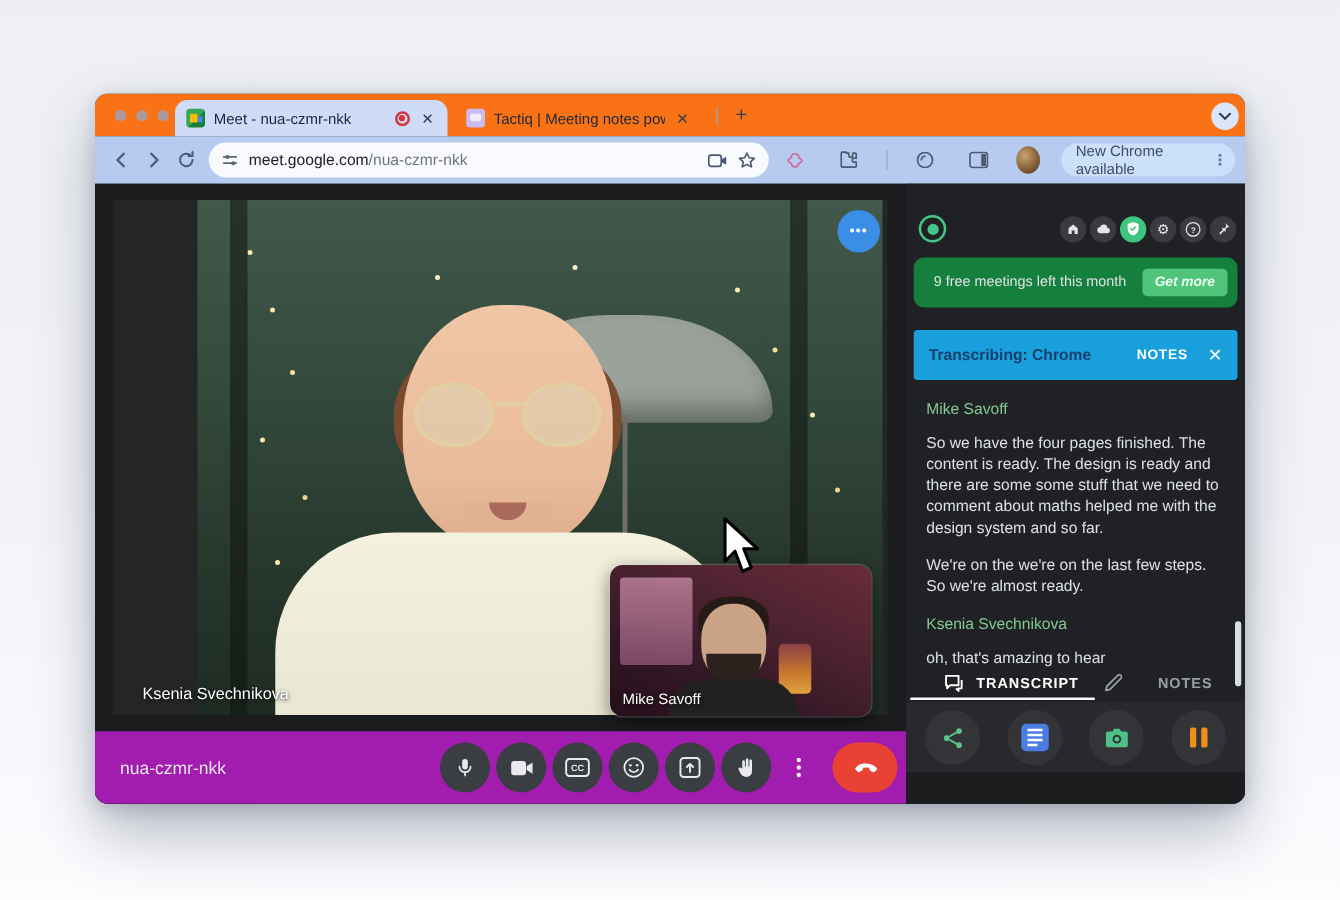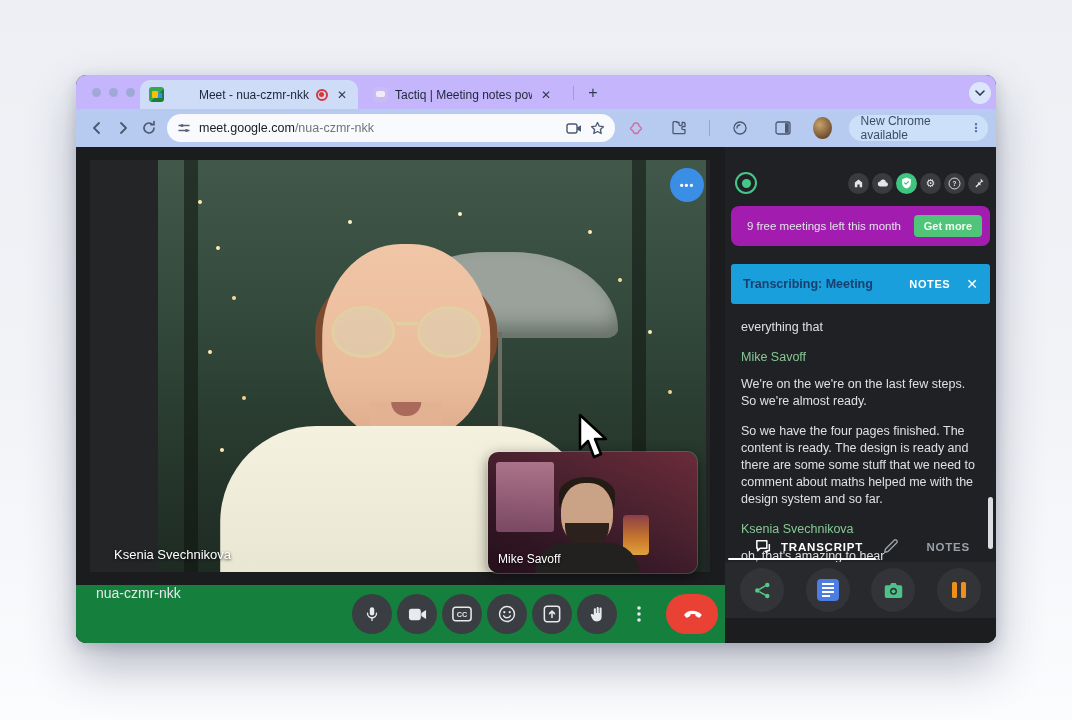--- a/index.html
+++ b/index.html
@@ -9,21 +9,21 @@
     background: linear-gradient(180deg,#edeff4 0%,#f2f3f7 55%,#fbfcfe 100%);
     position: relative;
   }
   .window {
     position:absolute; left:76px; top:75px; width:920px; height:568px;
     border-radius:10px; overflow:hidden;
     box-shadow:0 24px 48px rgba(30,40,70,.30), 0 4px 14px rgba(30,40,70,.18);
     background:#1b1c1e;
   }
   
-  .tabstrip { position:relative; height:34px; background:#c4b5fd;text-align:right; }
+  .tabstrip { position:relative; height:34px; background:#f97316; }
   .lights { position:absolute; left:16px; top:13px; display:flex; gap:8px; }
   .light { width:9px; height:9px; border-radius:50%; background:#93a5c8; opacity:.75; }
   .tab { position:absolute; top:5px; height:29px; display:flex; align-items:center;
          gap:7px; padding:0 9px; font-size:12px; color:#1d2738; border-radius:10px 10px 0 0; }
   .tab.active { left:64px; width:218px; background:#cfdcf7; }
   .tab.inactive { left:288px; width:198px; }
   .tab-title { white-space:nowrap; overflow:hidden; flex:1; }
   .favicon { width:15px; height:15px; border-radius:3px; flex:0 0 auto; position:relative; }
   .favicon.meet { background:linear-gradient(135deg,#34a853 55%,#188038 55%); }
   .favicon.meet::after { content:""; position:absolute; left:3px; top:4px; width:6px; height:7px;
@@ -109,44 +109,44 @@
   .pip-hair { position:absolute; left:50%; transform:translateX(-50%); bottom:62px; width:56px; height:34px;
         background:#241a16; border-radius:50% 50% 20% 20%; }
   .pip-beard { position:absolute; left:50%; transform:translateX(-50%); bottom:24px; width:44px; height:26px;
         background:#2c211c; border-radius:0 0 22px 22px; }
   .pip-shirt { position:absolute; left:50%; transform:translateX(-50%); bottom:0; width:104px; height:30px;
         background:#23211f; border-radius:30px 30px 0 0; }
   .name-pip { left:10px; bottom:7px; font-size:12px; }
   
   .cursor { position:absolute; left:500px; top:266px; width:36px; height:48px; z-index:30; }
   
-  .meetbar { position:absolute; left:0; bottom:0; width:100%; height:58px; background:#15803d;
-        display:flex; align-items:flex-start; }
+  .meetbar { position:absolute; left:0; bottom:0; width:100%; height:58px; background:#a21caf;
+        display:flex; align-items:center; }
   .meet-code { margin-left:20px; font-size:14px; color:#e5e7e9; }
   .controls { position:absolute; left:276px; top:9px; display:flex; align-items:center; gap:5px; }
   .ctl { width:40px; height:40px; border-radius:50%; background:#3a3d41; display:flex;
         align-items:center; justify-content:center; flex:0 0 auto; }
   .ctl.plain { background:transparent; width:34px; }
   .ctl.end { width:52px; border-radius:22px; background:#e94235; margin-left:5px; }
   
   .sidebar { position:relative; width:271px; background:#202124; }
   .sb-header { position:absolute; left:10px; right:7px; top:24px; height:24px;
         display:flex; align-items:center; }
   .sb-logo { width:22px; height:22px; border-radius:50%; border:2px solid #45c887;
         display:flex; align-items:center; justify-content:center; }
   .sb-logo::after { content:""; width:9px; height:9px; border-radius:50%; background:#45c887; }
   .sb-hicons { margin-left:auto; display:flex; gap:3px; }
   .hic { width:21px; height:21px; border-radius:50%; background:#393b3e; color:#e3e5e8;
         display:flex; align-items:center; justify-content:center; font-size:11px; }
   .hic.green { background:#3ec57f; }
-  .banner { position:absolute; left:6px; top:59px; width:259px; height:40px; background:#a21caf;
+  .banner { position:absolute; left:6px; top:59px; width:259px; height:40px; background:#15803d;
         border-radius:8px; display:flex; align-items:center; padding:0 8px 0 14px; }
   .banner-text { font-size:11.5px; color:#e0e3e6; line-height:13px; width:158px; text-align:center; }
   .cta { margin-left:auto; background:#50c579; color:#eafff2; font-size:11px; font-weight:bold;
-        border-radius:4px; padding:5px 10px; }
+        border-radius:4px; padding:5px 10px;font-style:italic; }
   .transcribe { position:absolute; left:6px; top:117px; width:259px; height:40px; background:#199fdc;
         border-radius:3px; display:flex; align-items:center; padding:0 12px; }
   .tr-label { font-size:12.5px; font-weight:bold; color:#17406e; }
   .tr-change { margin-left:auto; font-size:11px; font-weight:bold; color:#fff; letter-spacing:.6px; }
   .tr-close { margin-left:16px; font-size:14px; color:#fff; font-weight:bold; }
   .transcript { position:absolute; left:16px; right:20px; top:172px; font-size:12.5px;
         color:#dde0e3; line-height:17px; }
   .ts-text { margin-bottom:13px; }
   .ts-speaker { margin-bottom:10px; color:#85c795; }
   .sb-tabs { position:absolute; left:0; right:0; top:386px; height:27px; display:flex;
@@ -413,30 +413,29 @@
           </span>
         </div>
       </div>
 
       <div class="banner">
         <span class="banner-text">9 free meetings left this month</span>
         <span class="cta">Get more</span>
       </div>
 
       <div class="transcribe">
-        <span class="tr-label">Transcribing: Meeting</span>
+        <span class="tr-label">Transcribing: Chrome</span>
         <span class="tr-change">NOTES</span>
         <span class="tr-close">✕</span>
       </div>
 
       <div class="transcript">
-        <div class="ts-text">everything that</div>
         <div class="ts-speaker">Mike Savoff</div>
+        <div class="ts-text">So we have the four pages finished. The content is ready. The design is ready and there are some some stuff that we need to comment about maths helped me with the design system and so far.</div>
         <div class="ts-text">We're on the we're on the last few steps. So we're almost ready.</div>
-        <div class="ts-text">So we have the four pages finished. The content is ready. The design is ready and there are some some stuff that we need to comment about maths helped me with the design system and so far.</div>
         <div class="ts-speaker">Ksenia Svechnikova</div>
         <div class="ts-text">oh, that's amazing to hear</div>
       </div>
 
       <div class="sb-scroll"></div>
 
       <div class="sb-tabs">
         <span class="sbtab tr">
           <svg width="17" height="15" viewBox="0 0 20 18">
               <path d="M2 2h12v9H6l-3 3v-3H2z" fill="none" stroke="#fff" stroke-width="1.8" stroke-linejoin="round"></path>

